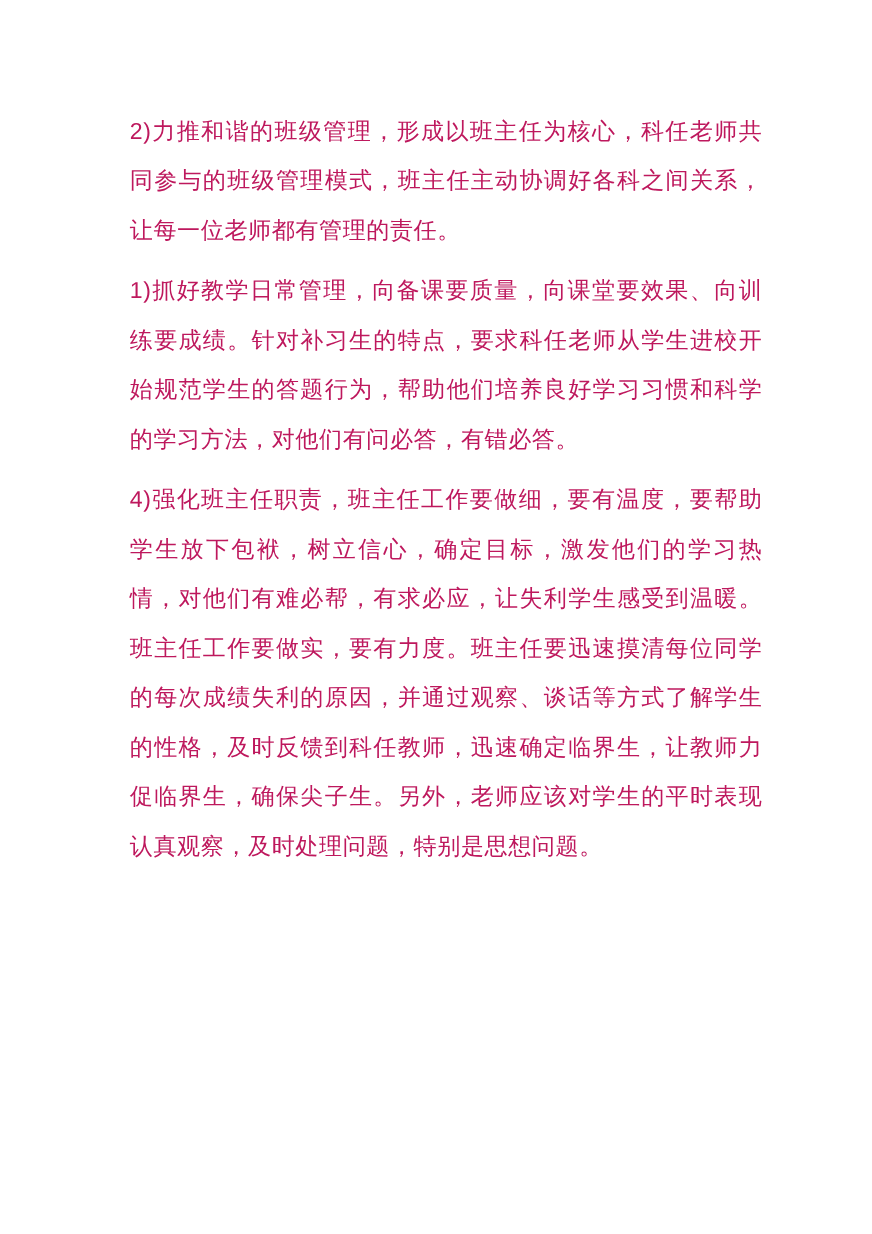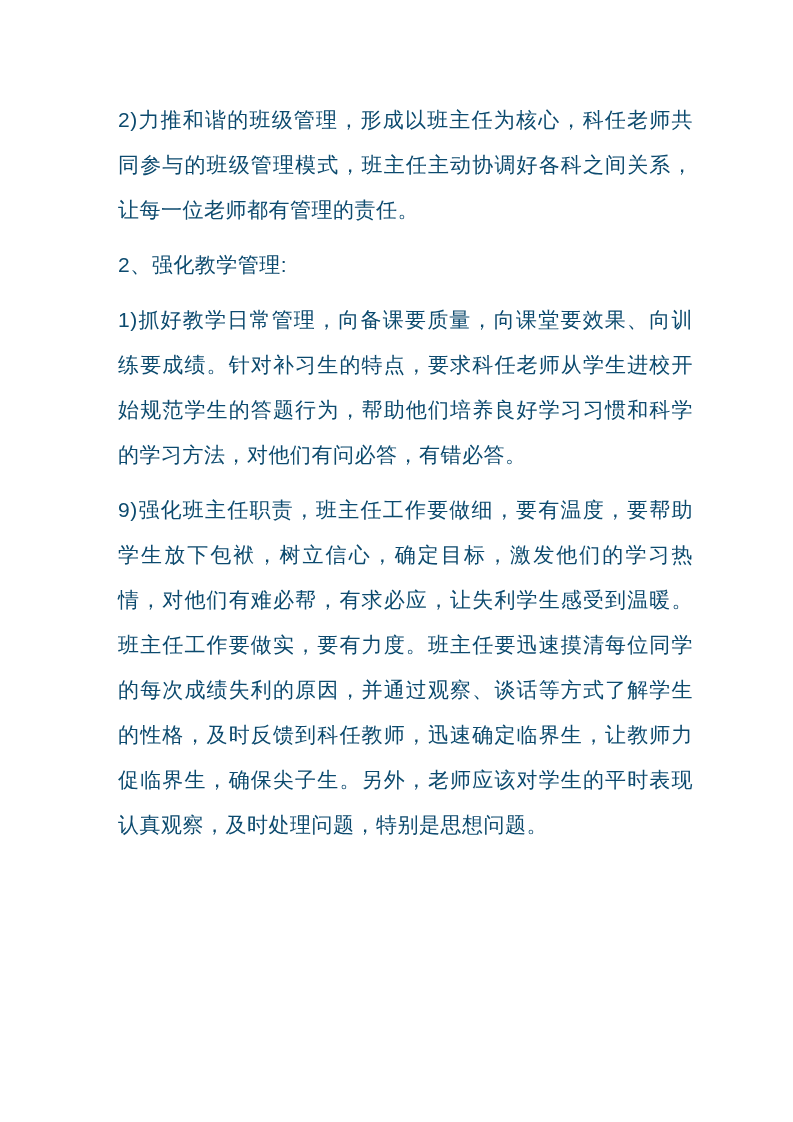--- a/index.html
+++ b/index.html
@@ -14,32 +14,31 @@
     background: #ffffff;
     box-sizing: border-box;
     padding: 97px 100px 0 118px;
     overflow: hidden;
     font-family: "Liberation Sans", "DejaVu Sans", sans-serif;
   }
   .doc-paragraph {
     margin: 0 0 10px 0;
     font-size: 21px;
     line-height: 45px;
-    color: #0c4a6e;
+    color: #be185d;
     text-align: justify;
     letter-spacing: 0.5px;
     word-break: break-all;
   }
 </style>
 </head>
 <body>
 
 <div class="page">
   <p class="doc-paragraph">2)力推和谐的班级管理，形成以班主任为核心，科任老师共同参与的班级管理模式，班主任主动协调好各科之间关系，让每一位老师都有管理的责任。</p>
 
 
-  <p class="doc-paragraph">2、强化教学管理:</p>
 
   <p class="doc-paragraph">1)抓好教学日常管理，向备课要质量，向课堂要效果、向训练要成绩。针对补习生的特点，要求科任老师从学生进校开始规范学生的答题行为，帮助他们培养良好学习习惯和科学的学习方法，对他们有问必答，有错必答。</p>
 
-  <p class="doc-paragraph">9)强化班主任职责，班主任工作要做细，要有温度，要帮助学生放下包袱，树立信心，确定目标，激发他们的学习热情，对他们有难必帮，有求必应，让失利学生感受到温暖。班主任工作要做实，要有力度。班主任要迅速摸清每位同学的每次成绩失利的原因，并通过观察、谈话等方式了解学生的性格，及时反馈到科任教师，迅速确定临界生，让教师力促临界生，确保尖子生。另外，老师应该对学生的平时表现认真观察，及时处理问题，特别是思想问题。</p>
+  <p class="doc-paragraph">4)强化班主任职责，班主任工作要做细，要有温度，要帮助学生放下包袱，树立信心，确定目标，激发他们的学习热情，对他们有难必帮，有求必应，让失利学生感受到温暖。班主任工作要做实，要有力度。班主任要迅速摸清每位同学的每次成绩失利的原因，并通过观察、谈话等方式了解学生的性格，及时反馈到科任教师，迅速确定临界生，让教师力促临界生，确保尖子生。另外，老师应该对学生的平时表现认真观察，及时处理问题，特别是思想问题。</p>
 
 </div>
 
 </body></html>

